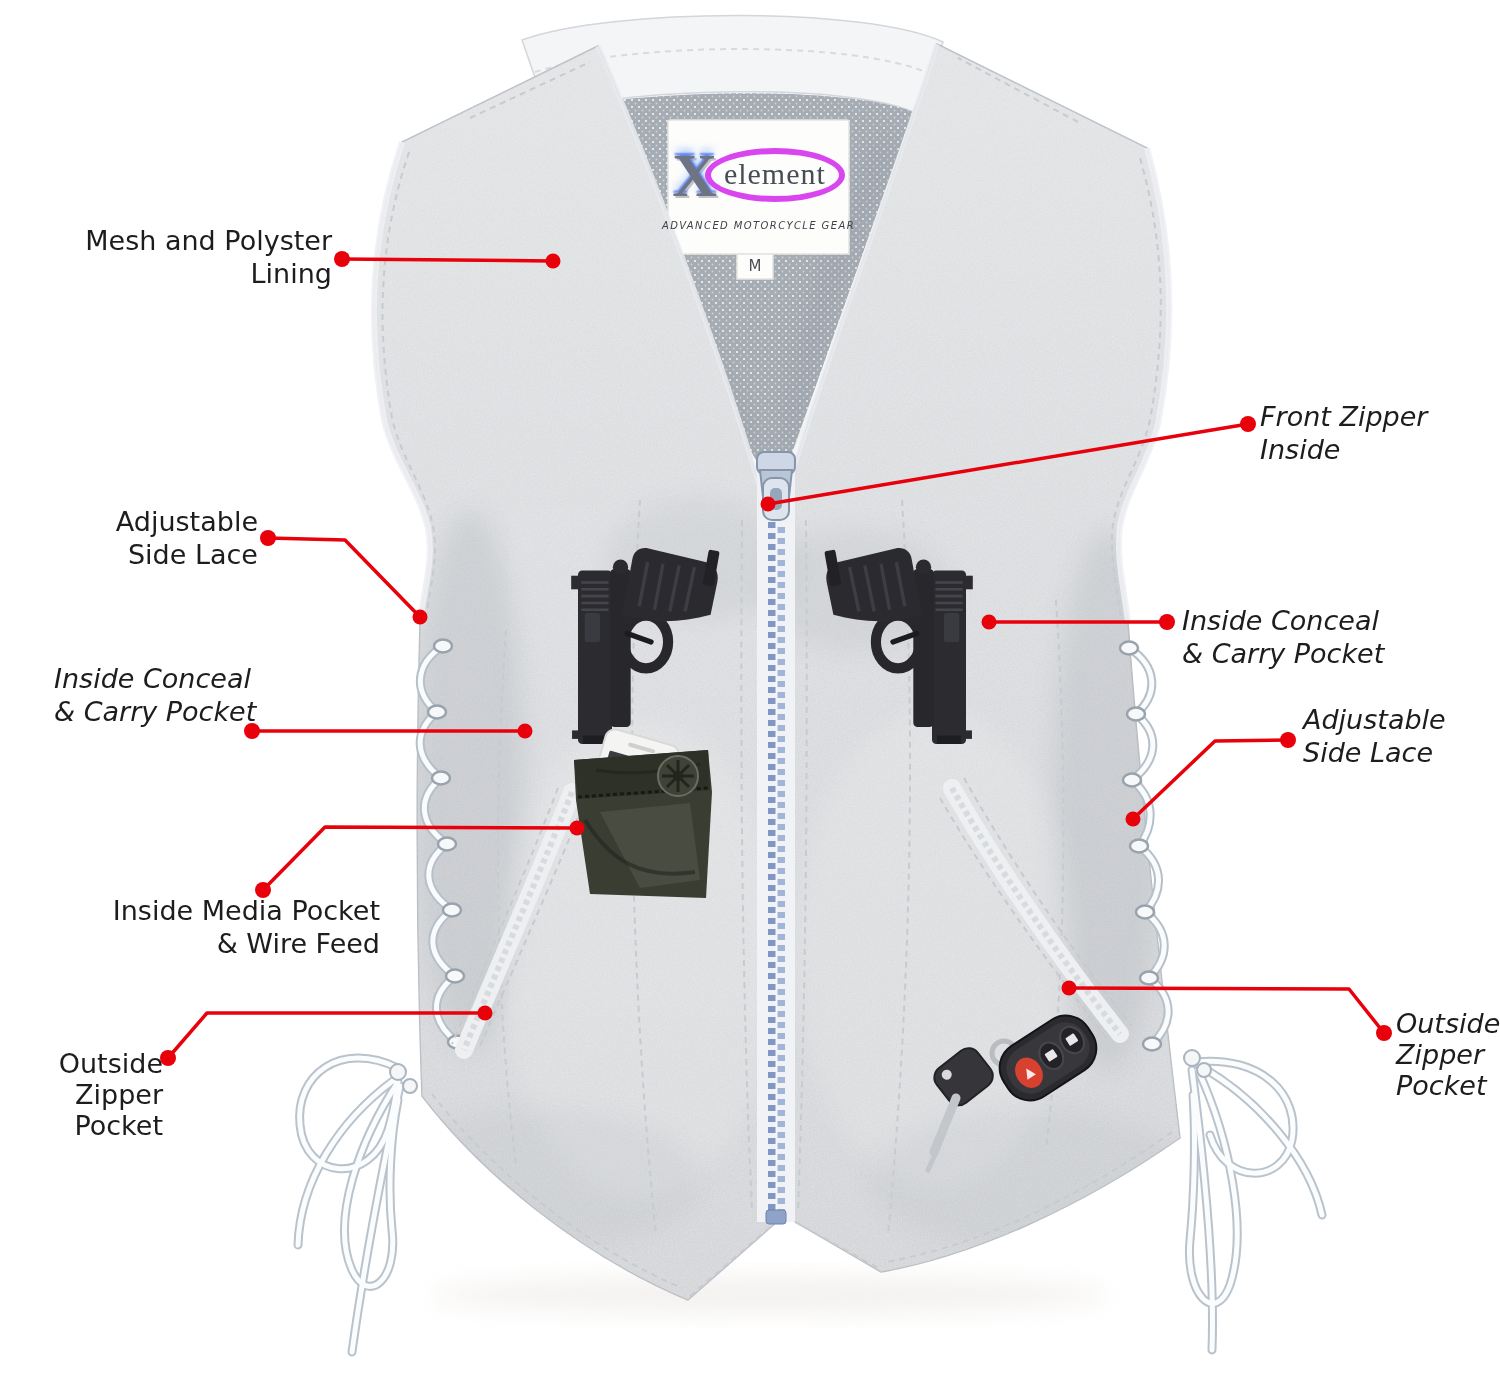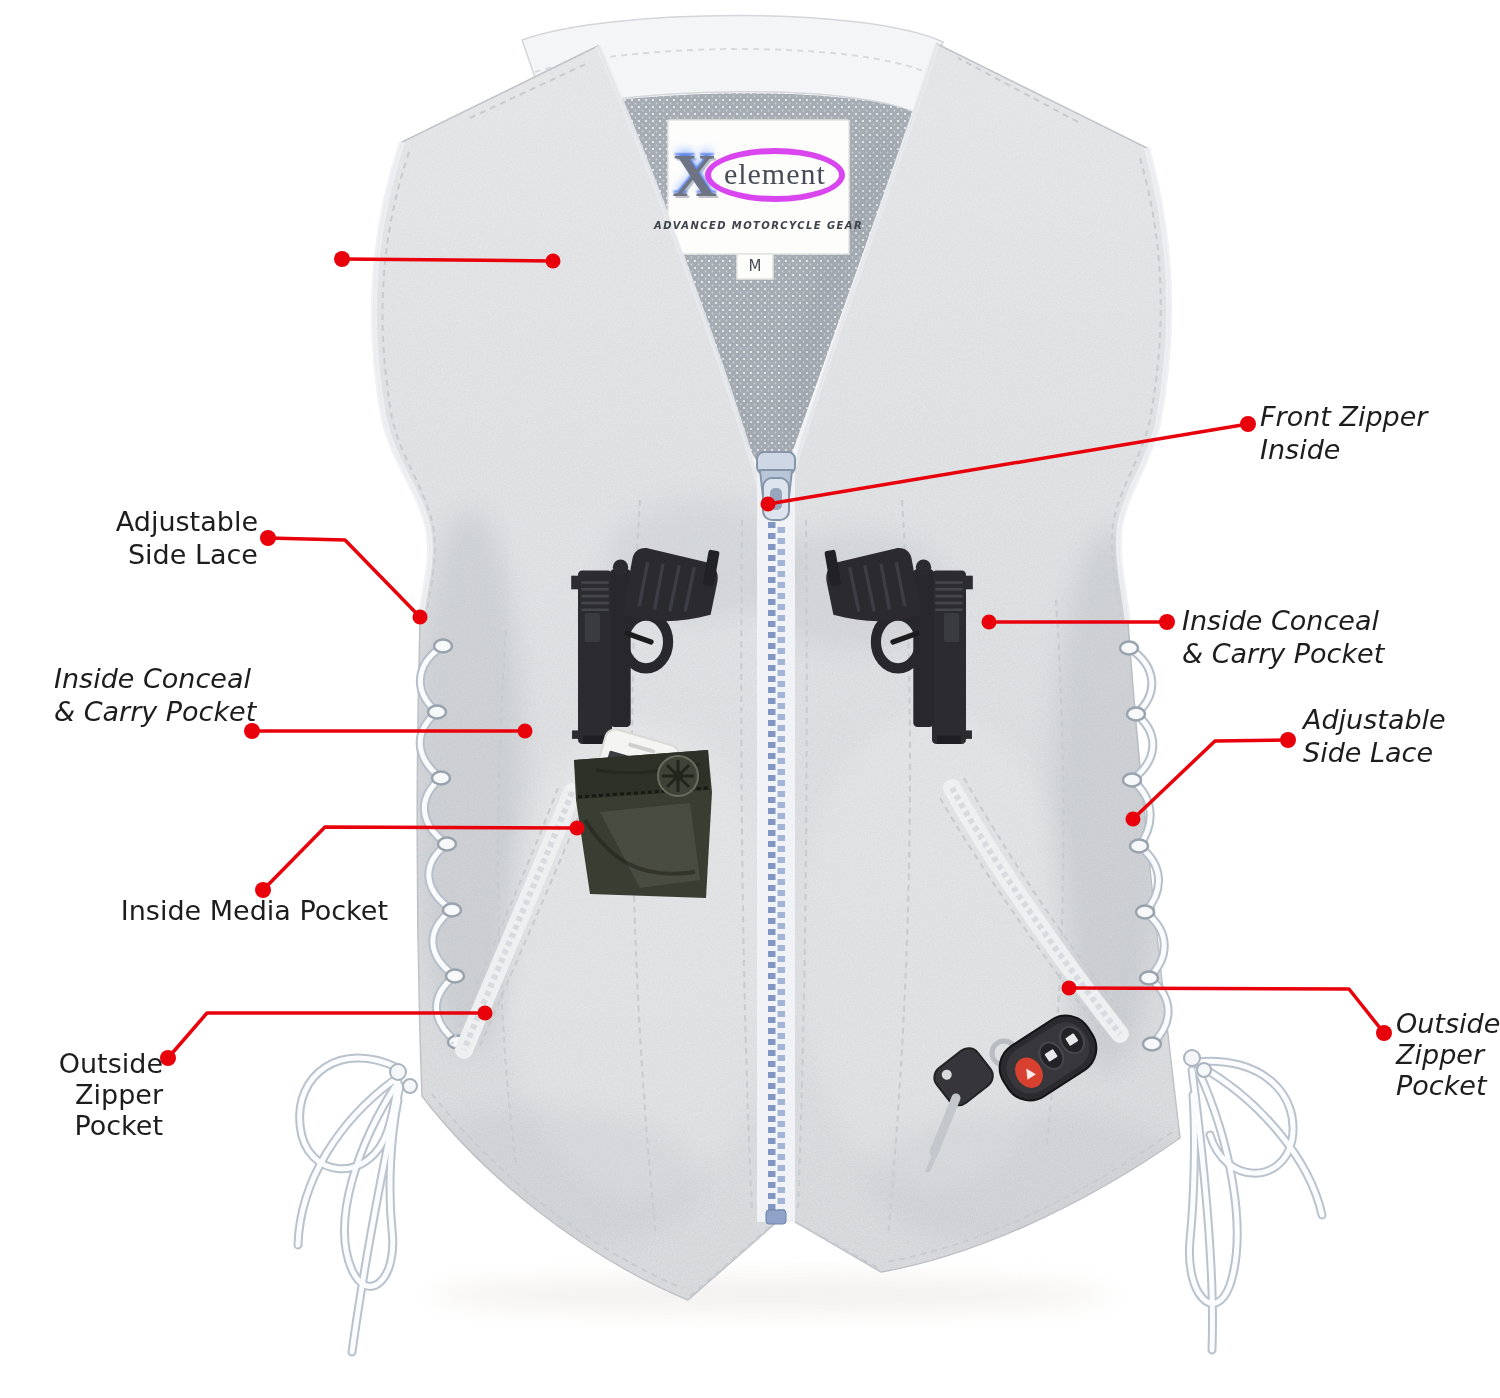--- a/index.html
+++ b/index.html
@@ -9,40 +9,40 @@
   }
   .stage svg.art { position:absolute; left:0; top:0; }
 
   
   .co { position:absolute; font-size:27px; line-height:33px; color:#1d1d1d; }
   .co.right { text-align:right; }
   .co.left  { text-align:left;font-style:italic; }
   .co-mesh        { left:0px;    top:224px;  width:332px; }
   .co-lace-left   { left:0px;    top:505px;  width:258px; }
   .co-conceal-left{ left:54px;   top:662px;  width:280px; }
-  .co-media       { left:12px;    top:894px;  width:360px;padding-left:16px; }
+  .co-media       { left:4px;    top:894px;  width:360px;padding-left:16px; }
   .co-outzip-left { left:0px;    top:1048px; width:163px; line-height:31px; }
   .co-zipper      { left:1260px; top:400px;  width:240px; }
   .co-conceal-right{ left:1182px; top:604px; width:300px; }
   .co-lace-right  { left:1303px; top:703px;  width:220px; }
   .co-outzip-right{ left:1396px; top:1008px; width:120px; line-height:31px; }
 
   
   .brand { position:absolute; left:670px; top:124px; width:177px; height:126px;
            display:flex; flex-direction:column; align-items:center; justify-content:center; }
   .logo-row { display:flex; align-items:center; height:62px; }
   .logo-x { font-family:"Liberation Serif","DejaVu Serif",serif; font-size:62px; font-weight:bold;
             color:#6e7484; line-height:1;
             text-shadow:0 -3px 2px rgba(80,120,230,.85), 0 -7px 7px rgba(120,165,255,.55),
                         2px 2px 0 rgba(60,66,80,.3); }
   .logo-ellipse { margin-left:-12px; border:6px solid #d946ef; border-radius:50%;
                   padding:5px 13px 7px; }
   .logo-name { font-family:"Liberation Serif","DejaVu Serif",serif; font-size:30px;
                color:#474c57; letter-spacing:1px; line-height:1; }
-  .tagline { margin-top:14px; font-size:10px; font-weight:bold; font-style:italic;
+  .tagline { margin-top:14px; font-size:10px; font-weight:normal; font-style:italic;
              letter-spacing:1.4px; color:#3e424a; white-space:nowrap;text-align:center; }
   .size-m { position:absolute; left:737px; top:254px; width:36px; height:25px; text-align:center;
             font-size:15px; color:#4a4e55; line-height:25px; }
 </style>
 </head>
 <body>
 
 <div class="stage">
 
 <svg class="art" width="1500" height="1398" viewBox="0 0 1500 1398">
@@ -326,34 +326,39 @@
 
 <div class="brand">
   <div class="logo-row">
     <span class="logo-x">X</span>
     <span class="logo-ellipse"><span class="logo-name">element</span></span>
   </div>
   <div class="tagline">ADVANCED MOTORCYCLE GEAR</div>
 </div>
 <div class="size-m">M</div>
 
+<div class="co right co-mesh">
+  <div>Mesh and Polyster</div>
+  <div>Lining</div>
+</div>
 <div class="co left co-zipper">
   <div>Front Zipper</div>
   <div>Inside</div>
 </div>
 <div class="co right co-lace-left">
   <div>Adjustable</div>
   <div>Side Lace</div>
 </div>
 <div class="co left co-conceal-left">
   <div>Inside Conceal</div>
   <div>&amp; Carry Pocket</div>
 </div>
 <div class="co right co-media">
   <div>Inside Media Pocket</div>
+  <div>&amp; Wire Feed</div>
 </div>
 <div class="co right co-outzip-left">
   <div>Outside</div>
   <div>Zipper</div>
   <div>Pocket</div>
 </div>
 <div class="co left co-conceal-right">
   <div>Inside Conceal</div>
   <div>&amp; Carry Pocket</div>
 </div>

